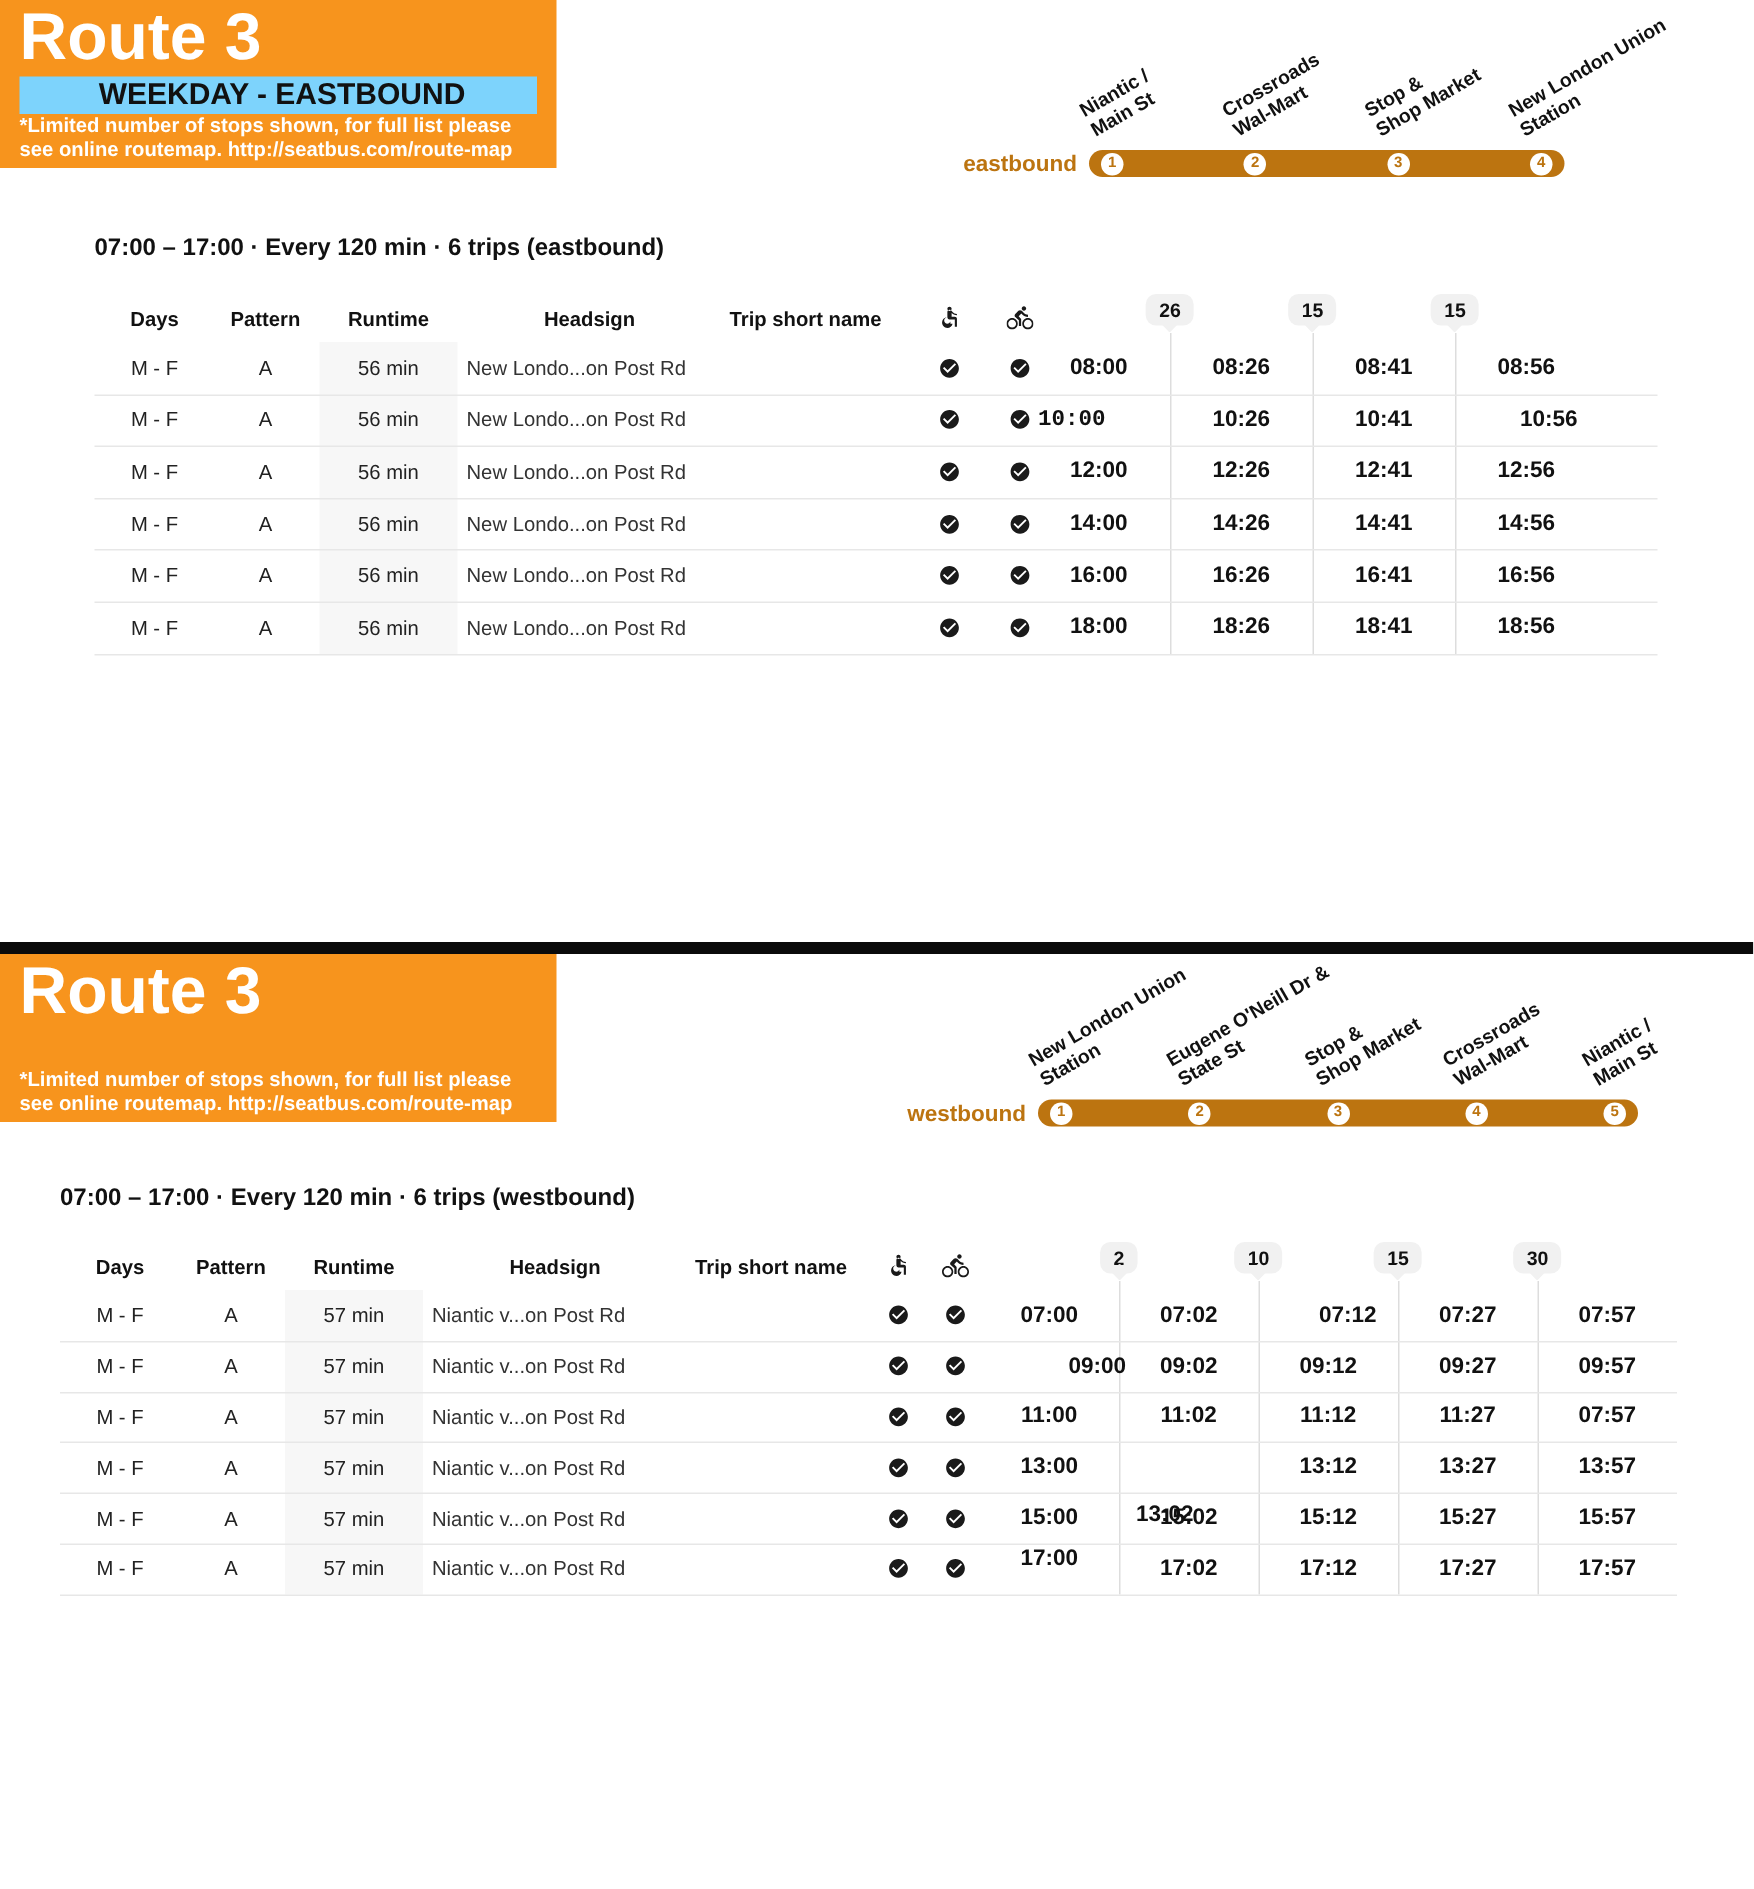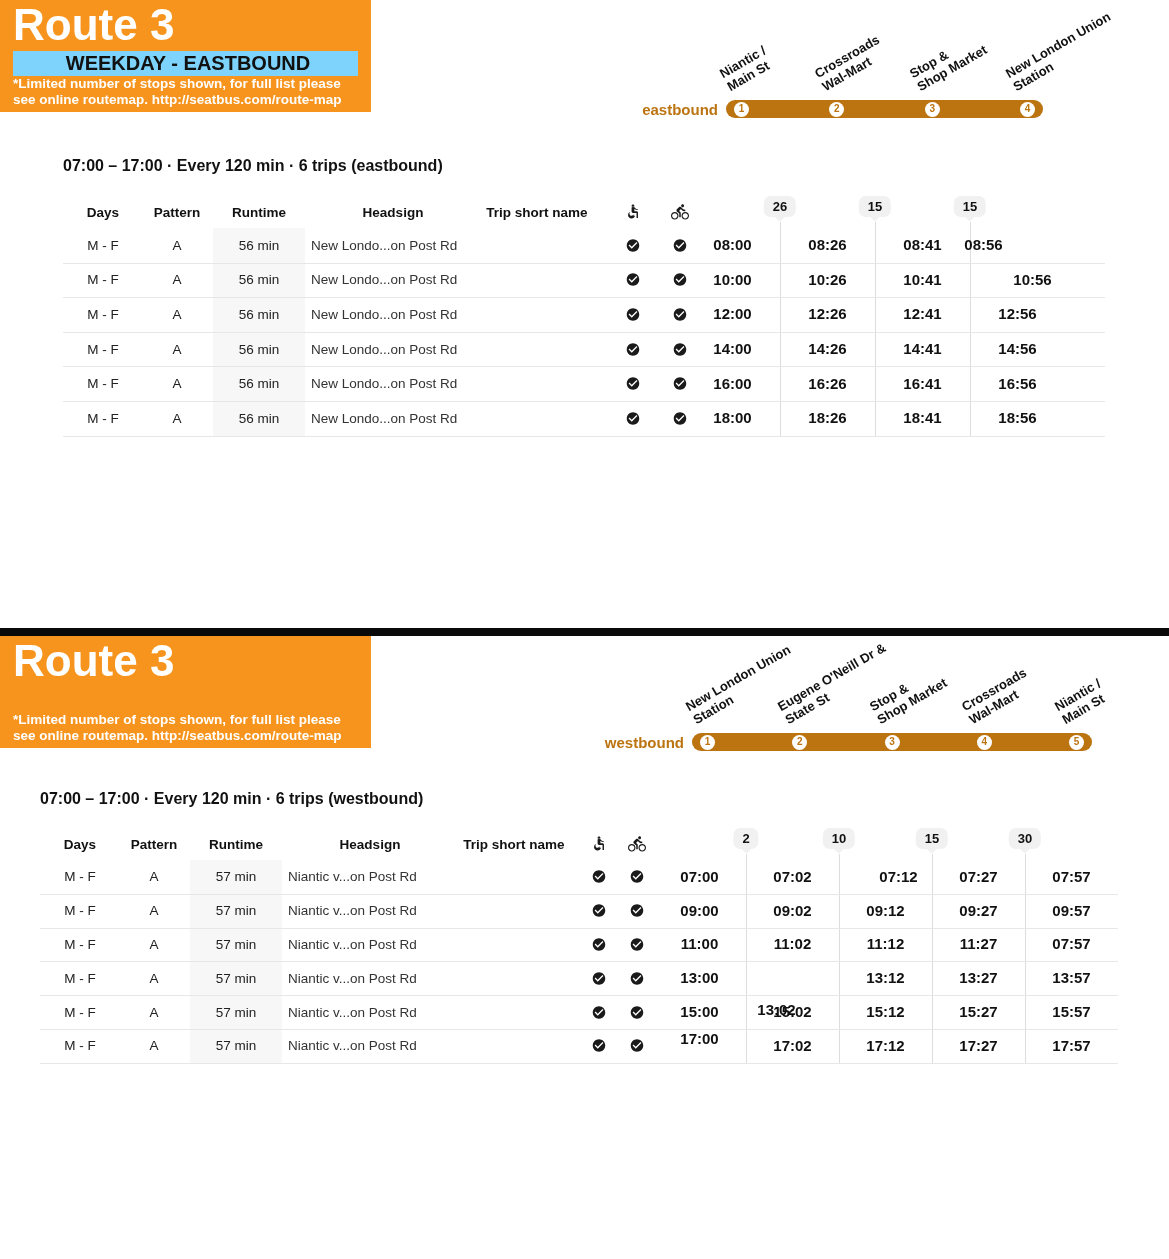--- a/index.html
+++ b/index.html
@@ -139,40 +139,40 @@
             </svg>
           </div>
           <div class="icon-abs" style="left: 617px; top: 9.8px;">
             <svg width="15" height="15" viewBox="0 0 24 24" fill="var(--icon-black)">
               <path d="M12 2C6.48 2 2 6.48 2 12s4.48 10 10 10 10-4.48 10-10S17.52 2 12 2zm-2 15l-5-5 1.41-1.41L10 14.17l7.59-7.59L19 8l-9 9z"></path>
             </svg>
           </div>
           <div class="time-abs" style="left: 622px; width: 95px; top: 8.3px;">08:00</div>
           <div class="time-abs" style="left: 717px; width: 95px; top: 8.3px;">08:26</div>
           <div class="time-abs" style="left: 812px; width: 95px; top: 8.3px;">08:41</div>
-          <div class="time-abs" style="left: 873px; width: 95px; top: 8.3px;">08:56</div>
+          <div class="time-abs" style="left: 907px; width: 95px; top: 8.3px;">08:56</div>
         </div>
         <div class="rowline" style="top: 66.6px;"></div>
         <div class="trow" style="top: 66.6px; height: 34.6px;">
           <div class="tcell" style="width: 80px;">M - F</div>
           <div class="tcell" style="width: 68px;">A</div>
           <div class="tcell" style="width: 96px;">56 min</div>
           <div class="tcell headsign" style="width: 172px;">New Londo...on Post Rd</div>
           <div class="tcell" style="width: 116px;"></div>
           <div class="icon-abs" style="left: 570px; top: 9.8px;">
             <svg width="15" height="15" viewBox="0 0 24 24" fill="var(--icon-black)">
               <path d="M12 2C6.48 2 2 6.48 2 12s4.48 10 10 10 10-4.48 10-10S17.52 2 12 2zm-2 15l-5-5 1.41-1.41L10 14.17l7.59-7.59L19 8l-9 9z"></path>
             </svg>
           </div>
           <div class="icon-abs" style="left: 617px; top: 9.8px;">
             <svg width="15" height="15" viewBox="0 0 24 24" fill="var(--icon-black)">
               <path d="M12 2C6.48 2 2 6.48 2 12s4.48 10 10 10 10-4.48 10-10S17.52 2 12 2zm-2 15l-5-5 1.41-1.41L10 14.17l7.59-7.59L19 8l-9 9z"></path>
             </svg>
           </div>
-          <div class="time-abs" style="left: 622px; width: 95px; top: 8.3px;">10:00</div>
+          <div class="time-abs" style="left: 604px; width: 95px; top: 8.3px; font-family: Liberation Mono, monospace;">10:00</div>
           <div class="time-abs" style="left: 717px; width: 95px; top: 8.3px;">10:26</div>
           <div class="time-abs" style="left: 812px; width: 95px; top: 8.3px;">10:41</div>
           <div class="time-abs" style="left: 922px; width: 95px; top: 8.3px;">10:56</div>
         </div>
         <div class="rowline" style="top: 101.2px;"></div>
         <div class="trow" style="top: 101.2px; height: 34.6px;">
           <div class="tcell" style="width: 80px;">M - F</div>
           <div class="tcell" style="width: 68px;">A</div>
           <div class="tcell" style="width: 96px;">56 min</div>
           <div class="tcell headsign" style="width: 172px;">New Londo...on Post Rd</div>
@@ -372,21 +372,21 @@
           <div class="icon-abs" style="left: 559px; top: 9.4px;">
             <svg width="15" height="15" viewBox="0 0 24 24" fill="var(--icon-black)">
               <path d="M12 2C6.48 2 2 6.48 2 12s4.48 10 10 10 10-4.48 10-10S17.52 2 12 2zm-2 15l-5-5 1.41-1.41L10 14.17l7.59-7.59L19 8l-9 9z"></path>
             </svg>
           </div>
           <div class="icon-abs" style="left: 597px; top: 9.4px;">
             <svg width="15" height="15" viewBox="0 0 24 24" fill="var(--icon-black)">
               <path d="M12 2C6.48 2 2 6.48 2 12s4.48 10 10 10 10-4.48 10-10S17.52 2 12 2zm-2 15l-5-5 1.41-1.41L10 14.17l7.59-7.59L19 8l-9 9z"></path>
             </svg>
           </div>
-          <div class="time-abs" style="left: 613px; width: 93px; top: 7.9px;">09:00</div>
+          <div class="time-abs" style="left: 645px; width: 93px; top: 7.9px;">09:00</div>
           <div class="time-abs" style="left: 706px; width: 93px; top: 7.9px;">09:02</div>
           <div class="time-abs" style="left: 799px; width: 93px; top: 7.9px;">09:12</div>
           <div class="time-abs" style="left: 892px; width: 93px; top: 7.9px;">09:27</div>
           <div class="time-abs" style="left: 985px; width: 93px; top: 7.9px;">09:57</div>
         </div>
         <div class="rowline" style="top: 99.6px;"></div>
         <div class="trow" style="top: 99.6px; height: 33.8px;">
           <div class="tcell" style="width: 80px;">M - F</div>
           <div class="tcell" style="width: 68px;">A</div>
           <div class="tcell" style="width: 96px;">57 min</div>

